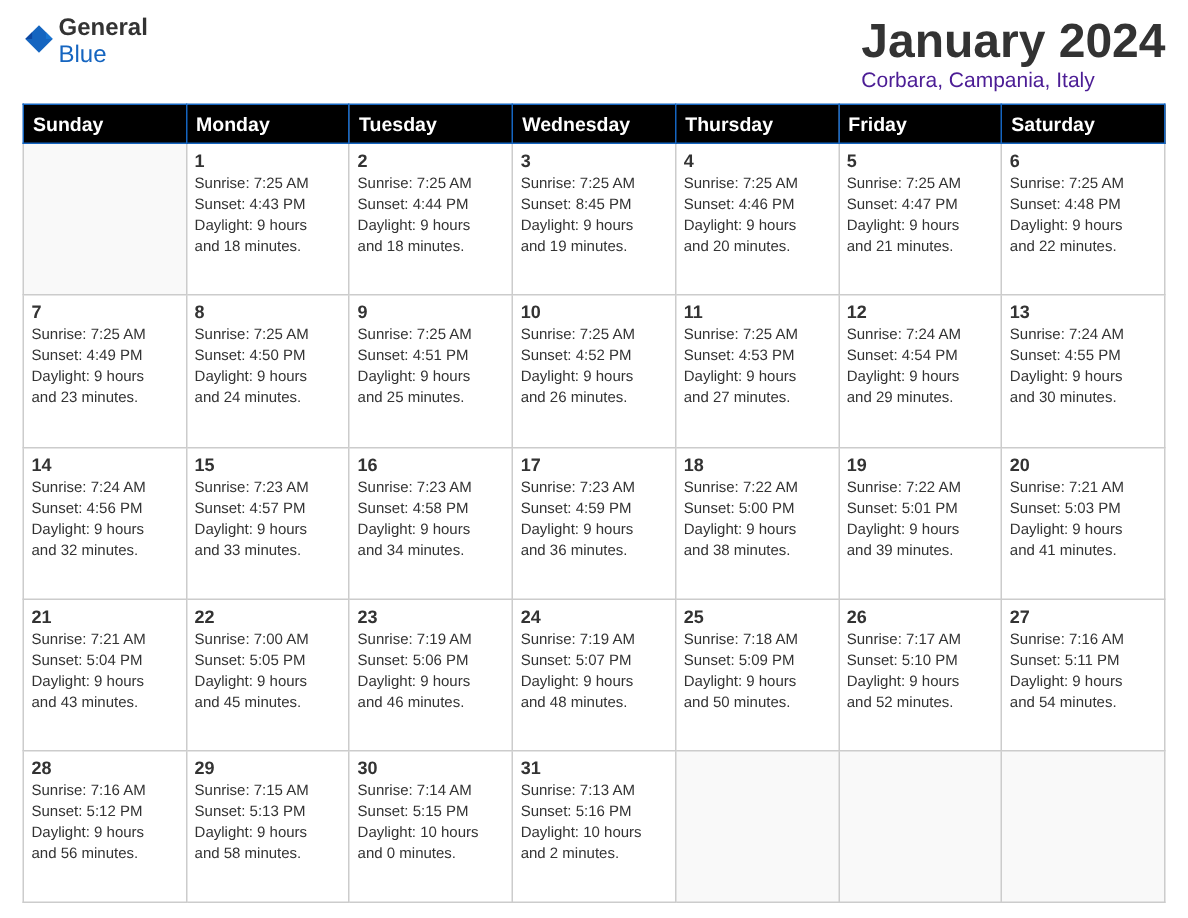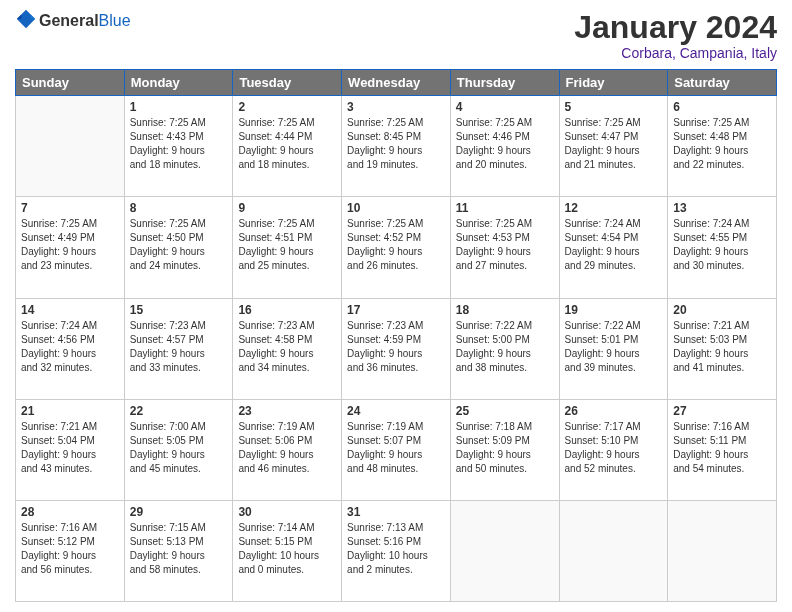--- a/index.html
+++ b/index.html
@@ -23,61 +23,60 @@
       align-items: flex-start;
       margin-bottom: 8px;
     }
     .logo {
       display: flex;
       align-items: center;
       gap: 2px;
     }
     .logo-text {
       display: flex;
-      flex-direction: row;
+      flex-direction: column;
       line-height: 1.1;
     }
     .logo-general {
       font-size: 16px;
       font-weight: bold;
       color: #333;
     }
     .logo-blue {
       font-size: 16px;
       font-weight: normal;
       color: #1565c0;
     }
     .logo-icon {
       width: 22px;
       height: 22px;
       position: relative;
       top: -2px;
     }
     .title-area {
-      text-align: right;
     }
     .month-title {
       font-size: 32px;
       font-weight: bold;
       color: #333;
       line-height: 1.1;
     }
     .location {
       font-size: 14px;
       color: #4c1d95;
     }
     .calendar {
       flex: 1;
       border: 1px solid #ccc;
       border-collapse: collapse;
       width: 100%;
       table-layout: fixed;
     }
     .calendar th {
-      background-color: #737373;
+      background-color: #000000;
       color: #fff;
       text-align: left;
       padding: 5px 6px;
       font-size: 13px;
       border: 1px solid #1565c0;
     }
     .calendar td {
       border: 1px solid #ccc;
       vertical-align: top;
       padding: 4px 5px;

